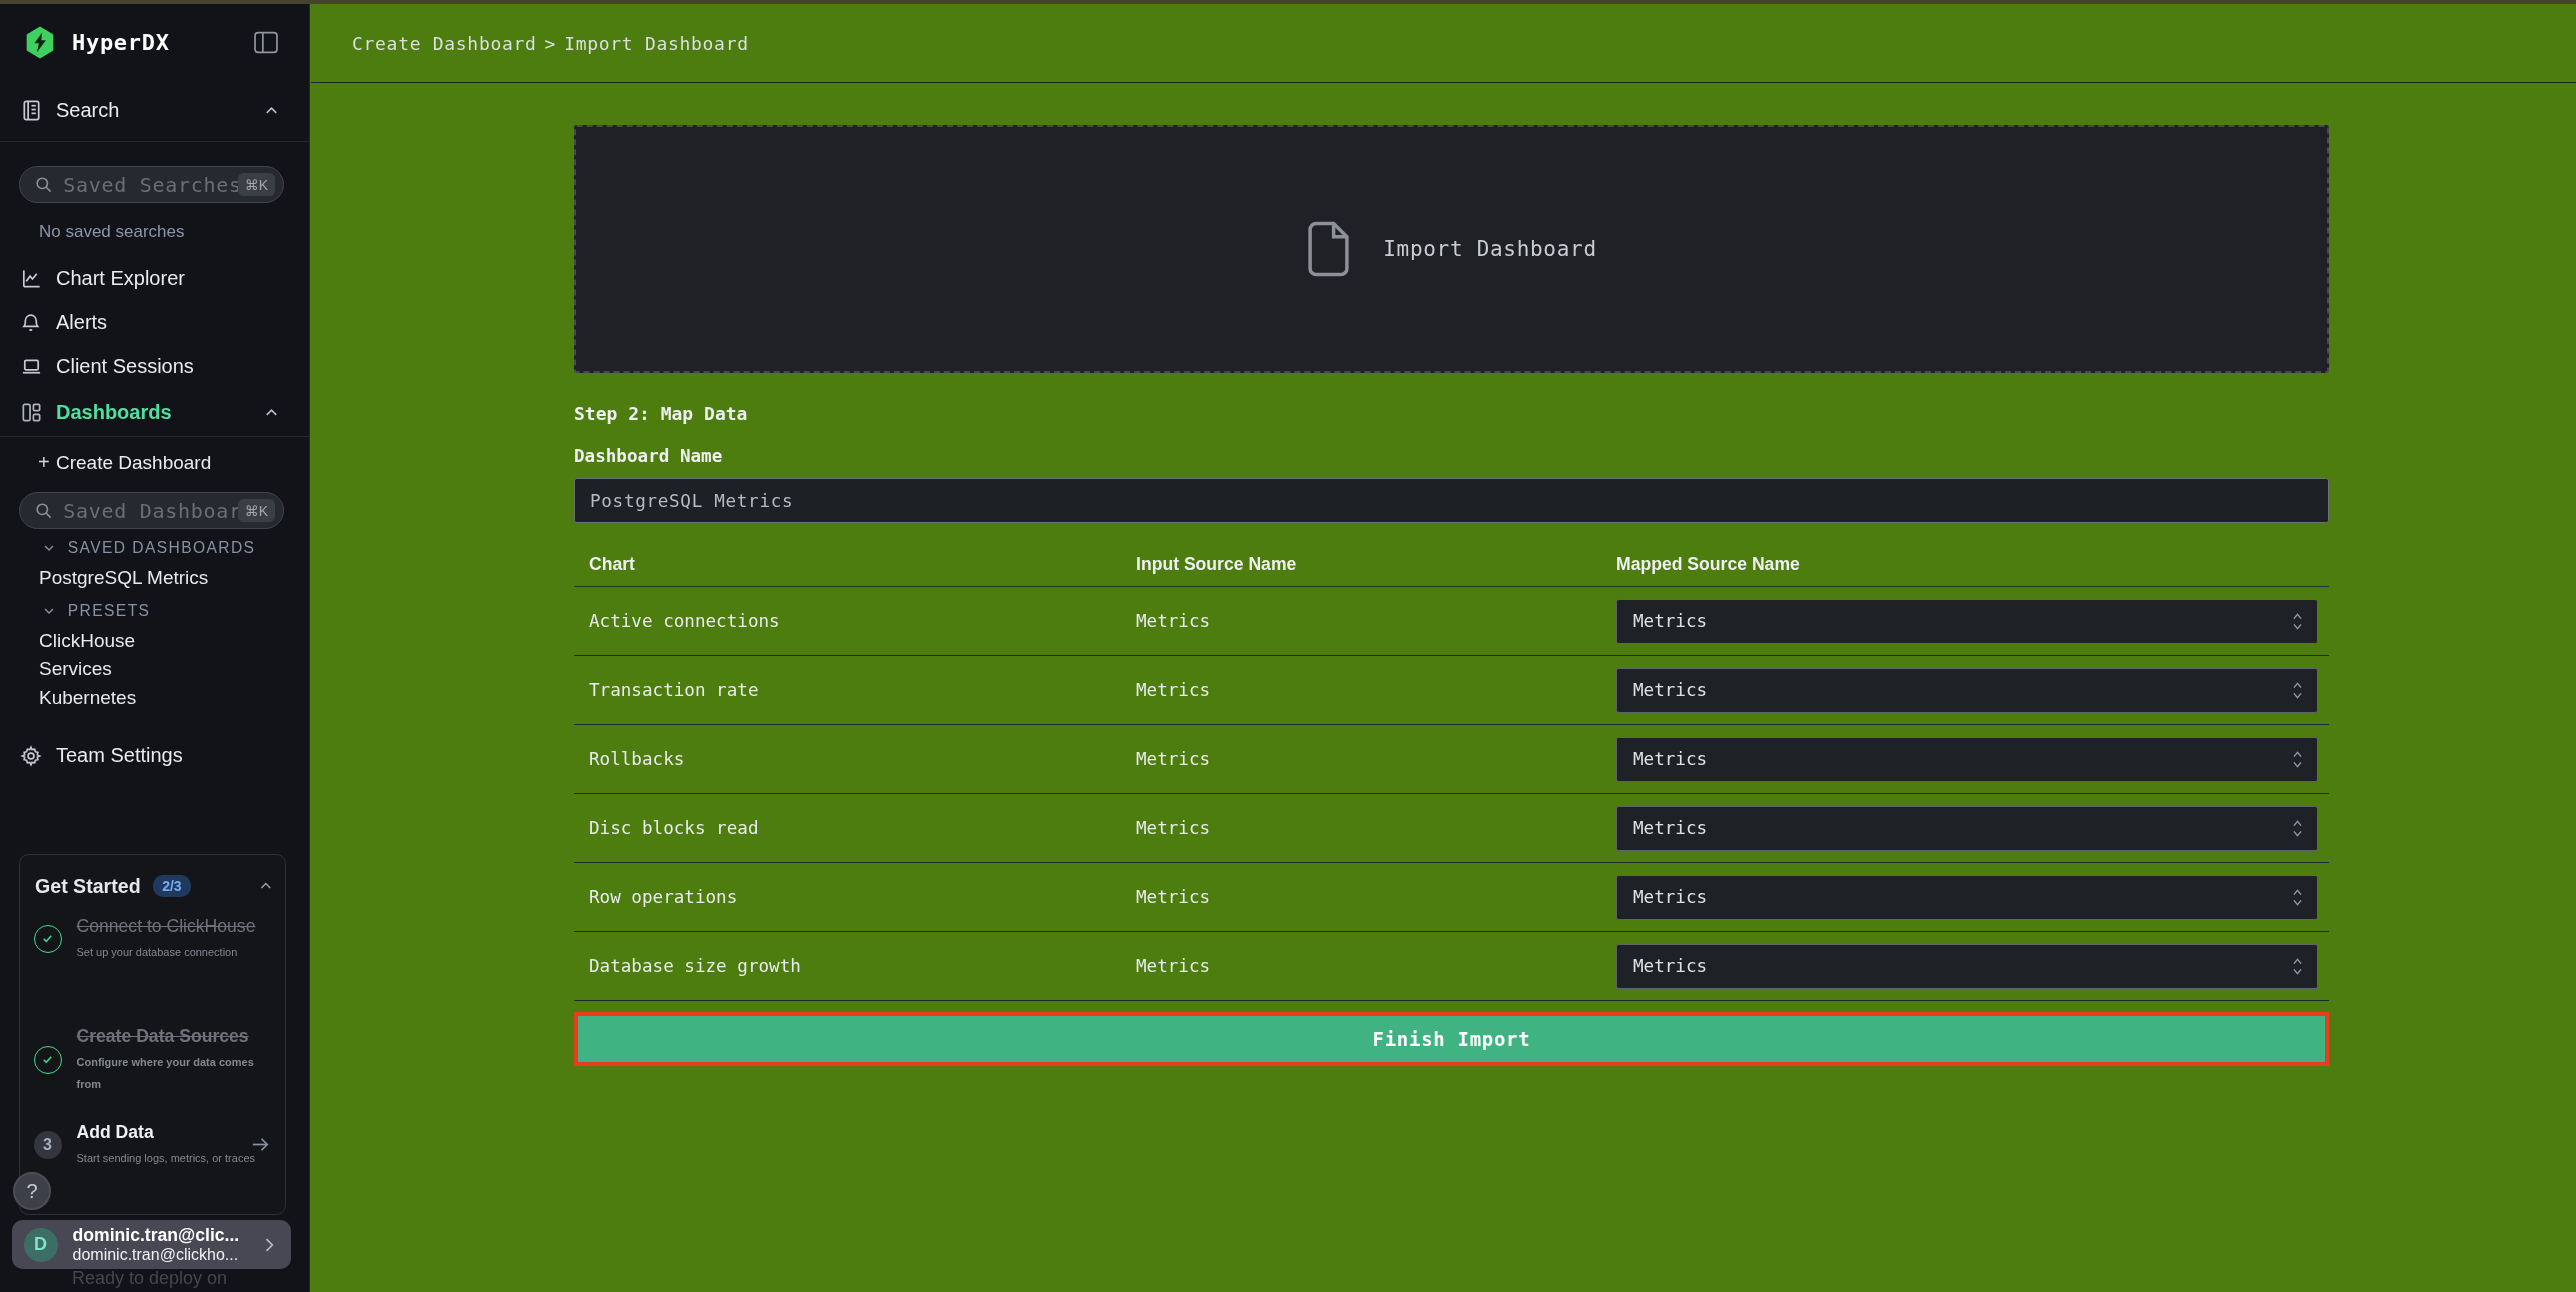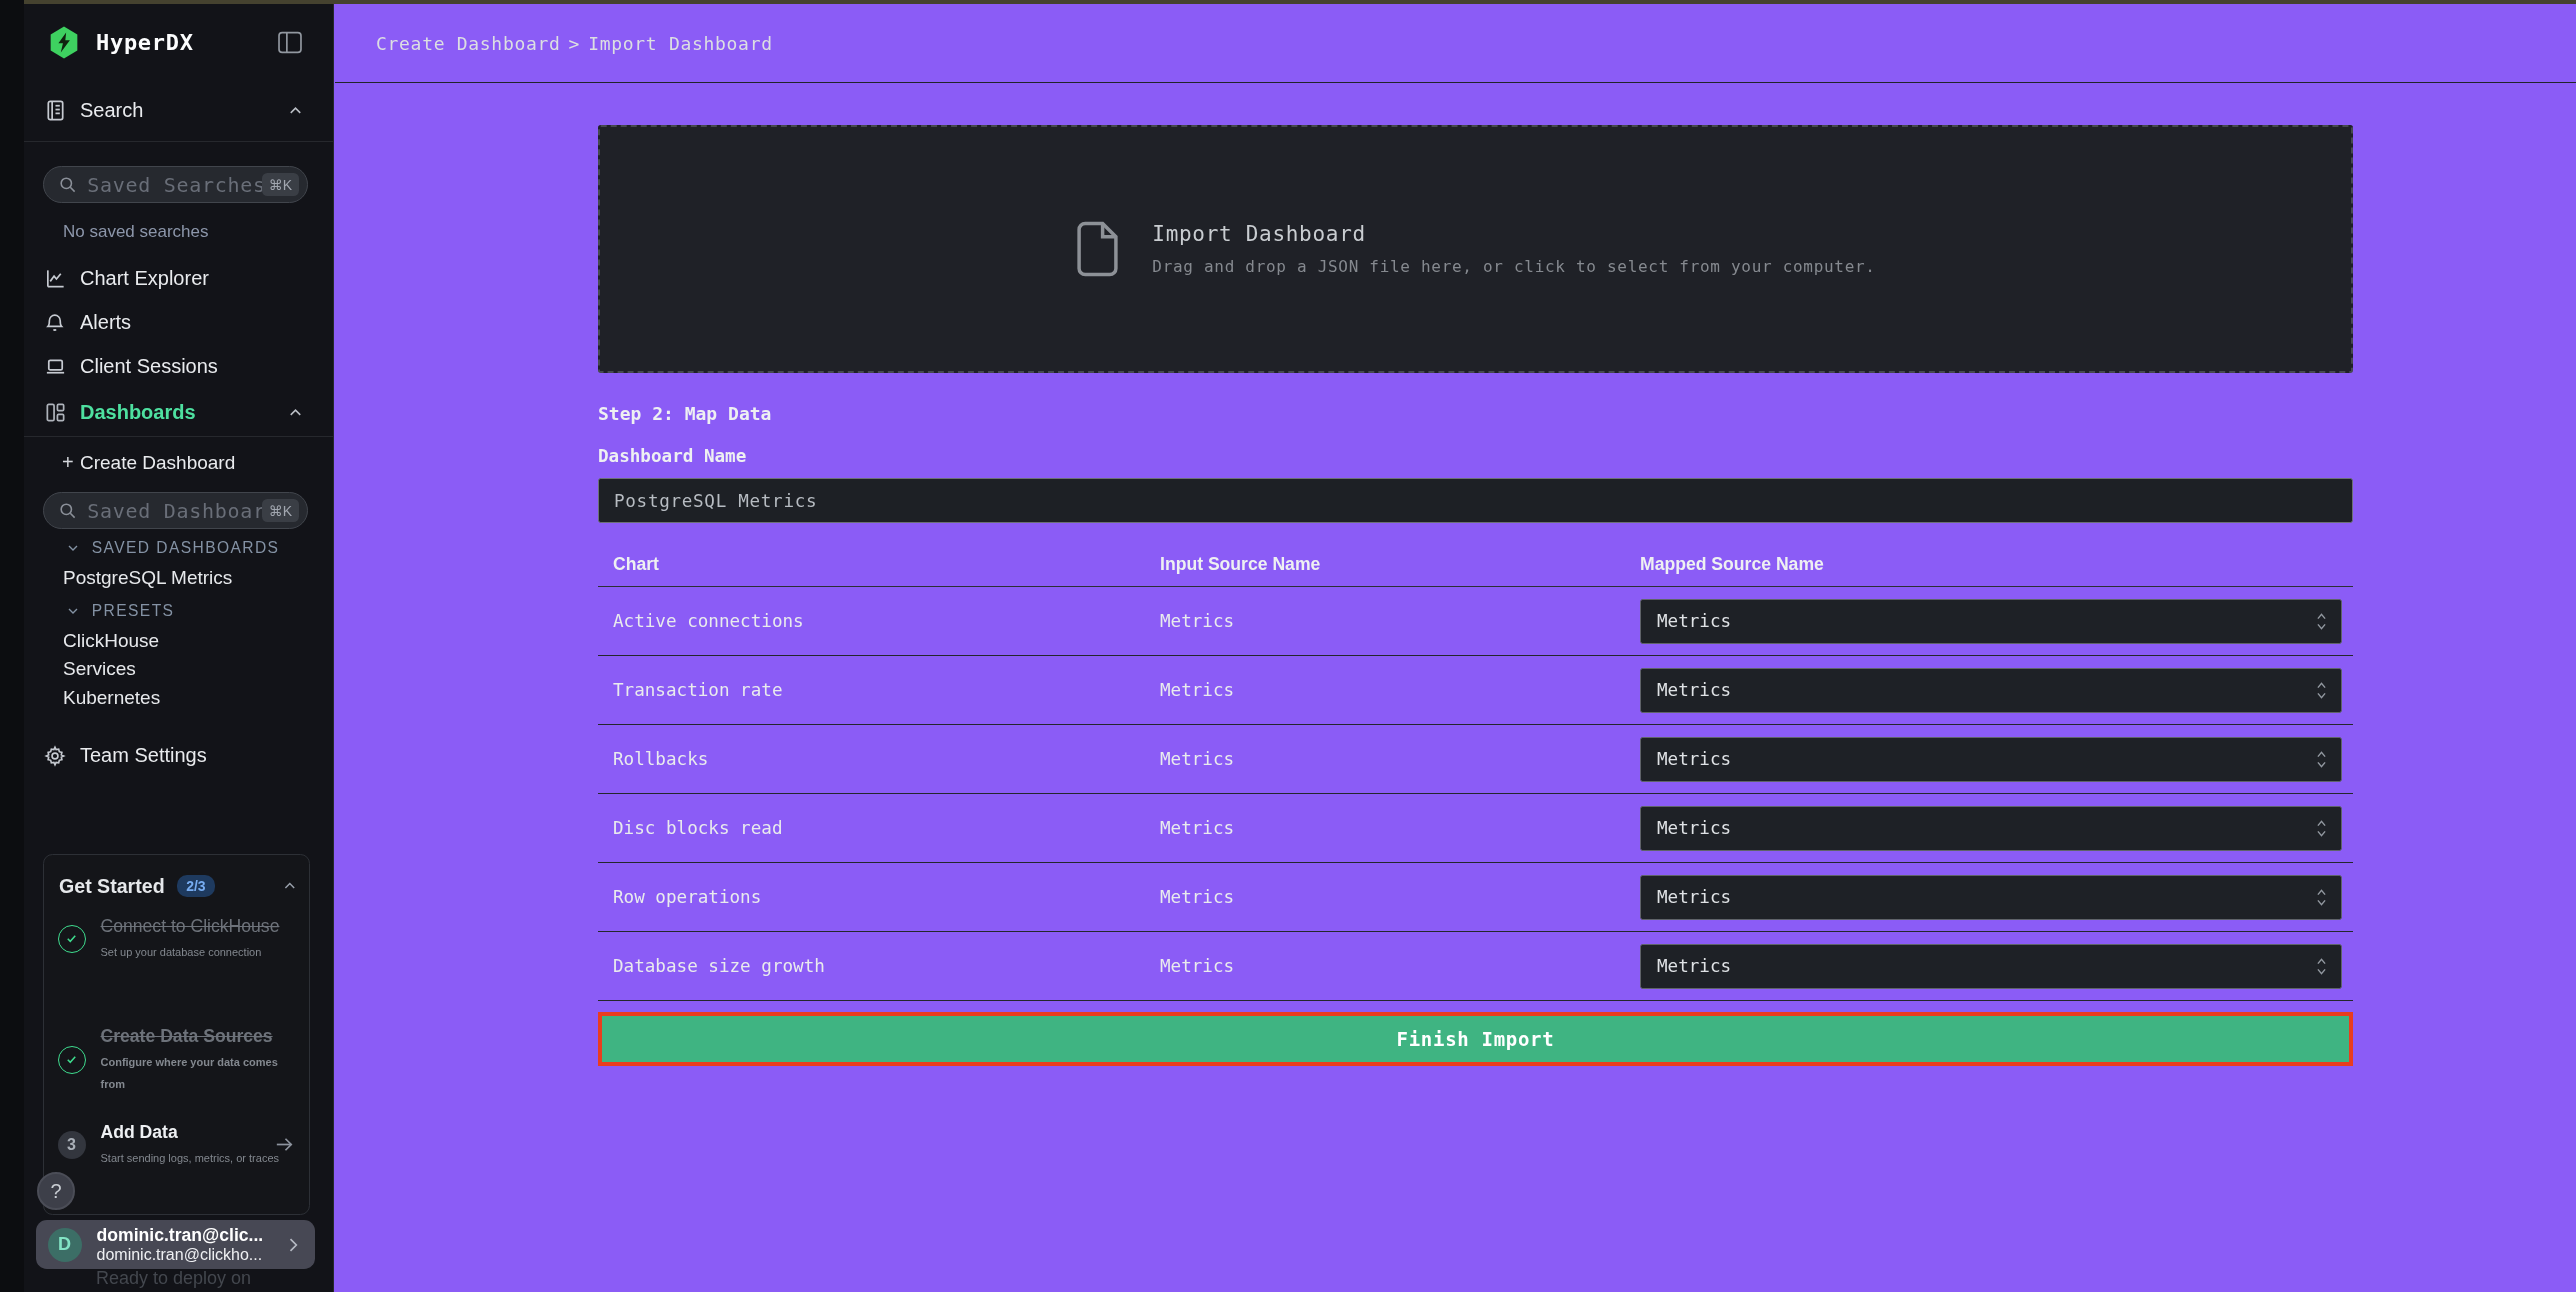--- a/index.html
+++ b/index.html
@@ -2,21 +2,21 @@
 <html style="font-size:10.8px"><head>
 <meta charset="utf-8">
 <style>
   * { margin:0; padding:0; box-sizing:border-box; }
   html,body { background:#0c0d10; }
   body { width:2576px; height:1292px; overflow:hidden; position:relative;
          font-family:"Liberation Sans","DejaVu Sans",sans-serif; }
   .mono { font-family:"DejaVu Sans Mono","Liberation Mono",monospace; }
   .sans { font-family:"Liberation Sans","DejaVu Sans",sans-serif; }
 
-  #app { position:absolute; inset:0; background:#8b5cf6;margin-left:24px; }
+  #app { position:absolute; inset:0; background:#4d7c0f; }
 
   
   .top-accent { position:absolute; left:0; top:0; width:100%; height:4px; background:#45422f; z-index:50; }
 
   
   .sidebar { position:absolute; left:0; top:4px; bottom:0; width:310px;
              background:#121318; border-right:0.7px solid #26282d; z-index:10; }
   .side-row { position:absolute; left:0; right:0; display:flex; align-items:center; }
   .s-icon { position:absolute; left:19px; width:24px; display:flex; justify-content:center; color:#c6cad1; }
   .s-label { position:absolute; left:56px; font-size:20px; color:#e9ebee; }
@@ -370,21 +370,20 @@
       <div class="dropzone">
         <div class="dz-inner">
           <span class="dz-file">
             <svg width="45" height="58" viewBox="0 0 22 28" fill="none" stroke="currentColor" stroke-width="1.7">
                 <path d="M13.5 1.5 H5 a3 3 0 0 0 -3 3 v19 a3 3 0 0 0 3 3 h12 a3 3 0 0 0 3 -3 V8 z"></path>
                 <path d="M13.5 1.5 V8 H20"></path>
               </svg>
           </span>
           <div>
             <div class="dz-title mono">Import Dashboard</div>
-            <div class="dz-sub mono">Drag and drop a JSON file here, or click to select from your computer.</div>
           </div>
         </div>
       </div>
 
       <div class="step-label mono">Step 2: Map Data</div>
 
       <div class="field-label mono">Dashboard Name</div>
       <input class="name-input mono" type="text" value="PostgreSQL Metrics" style="">
 
       <div class="tgrid thead">

